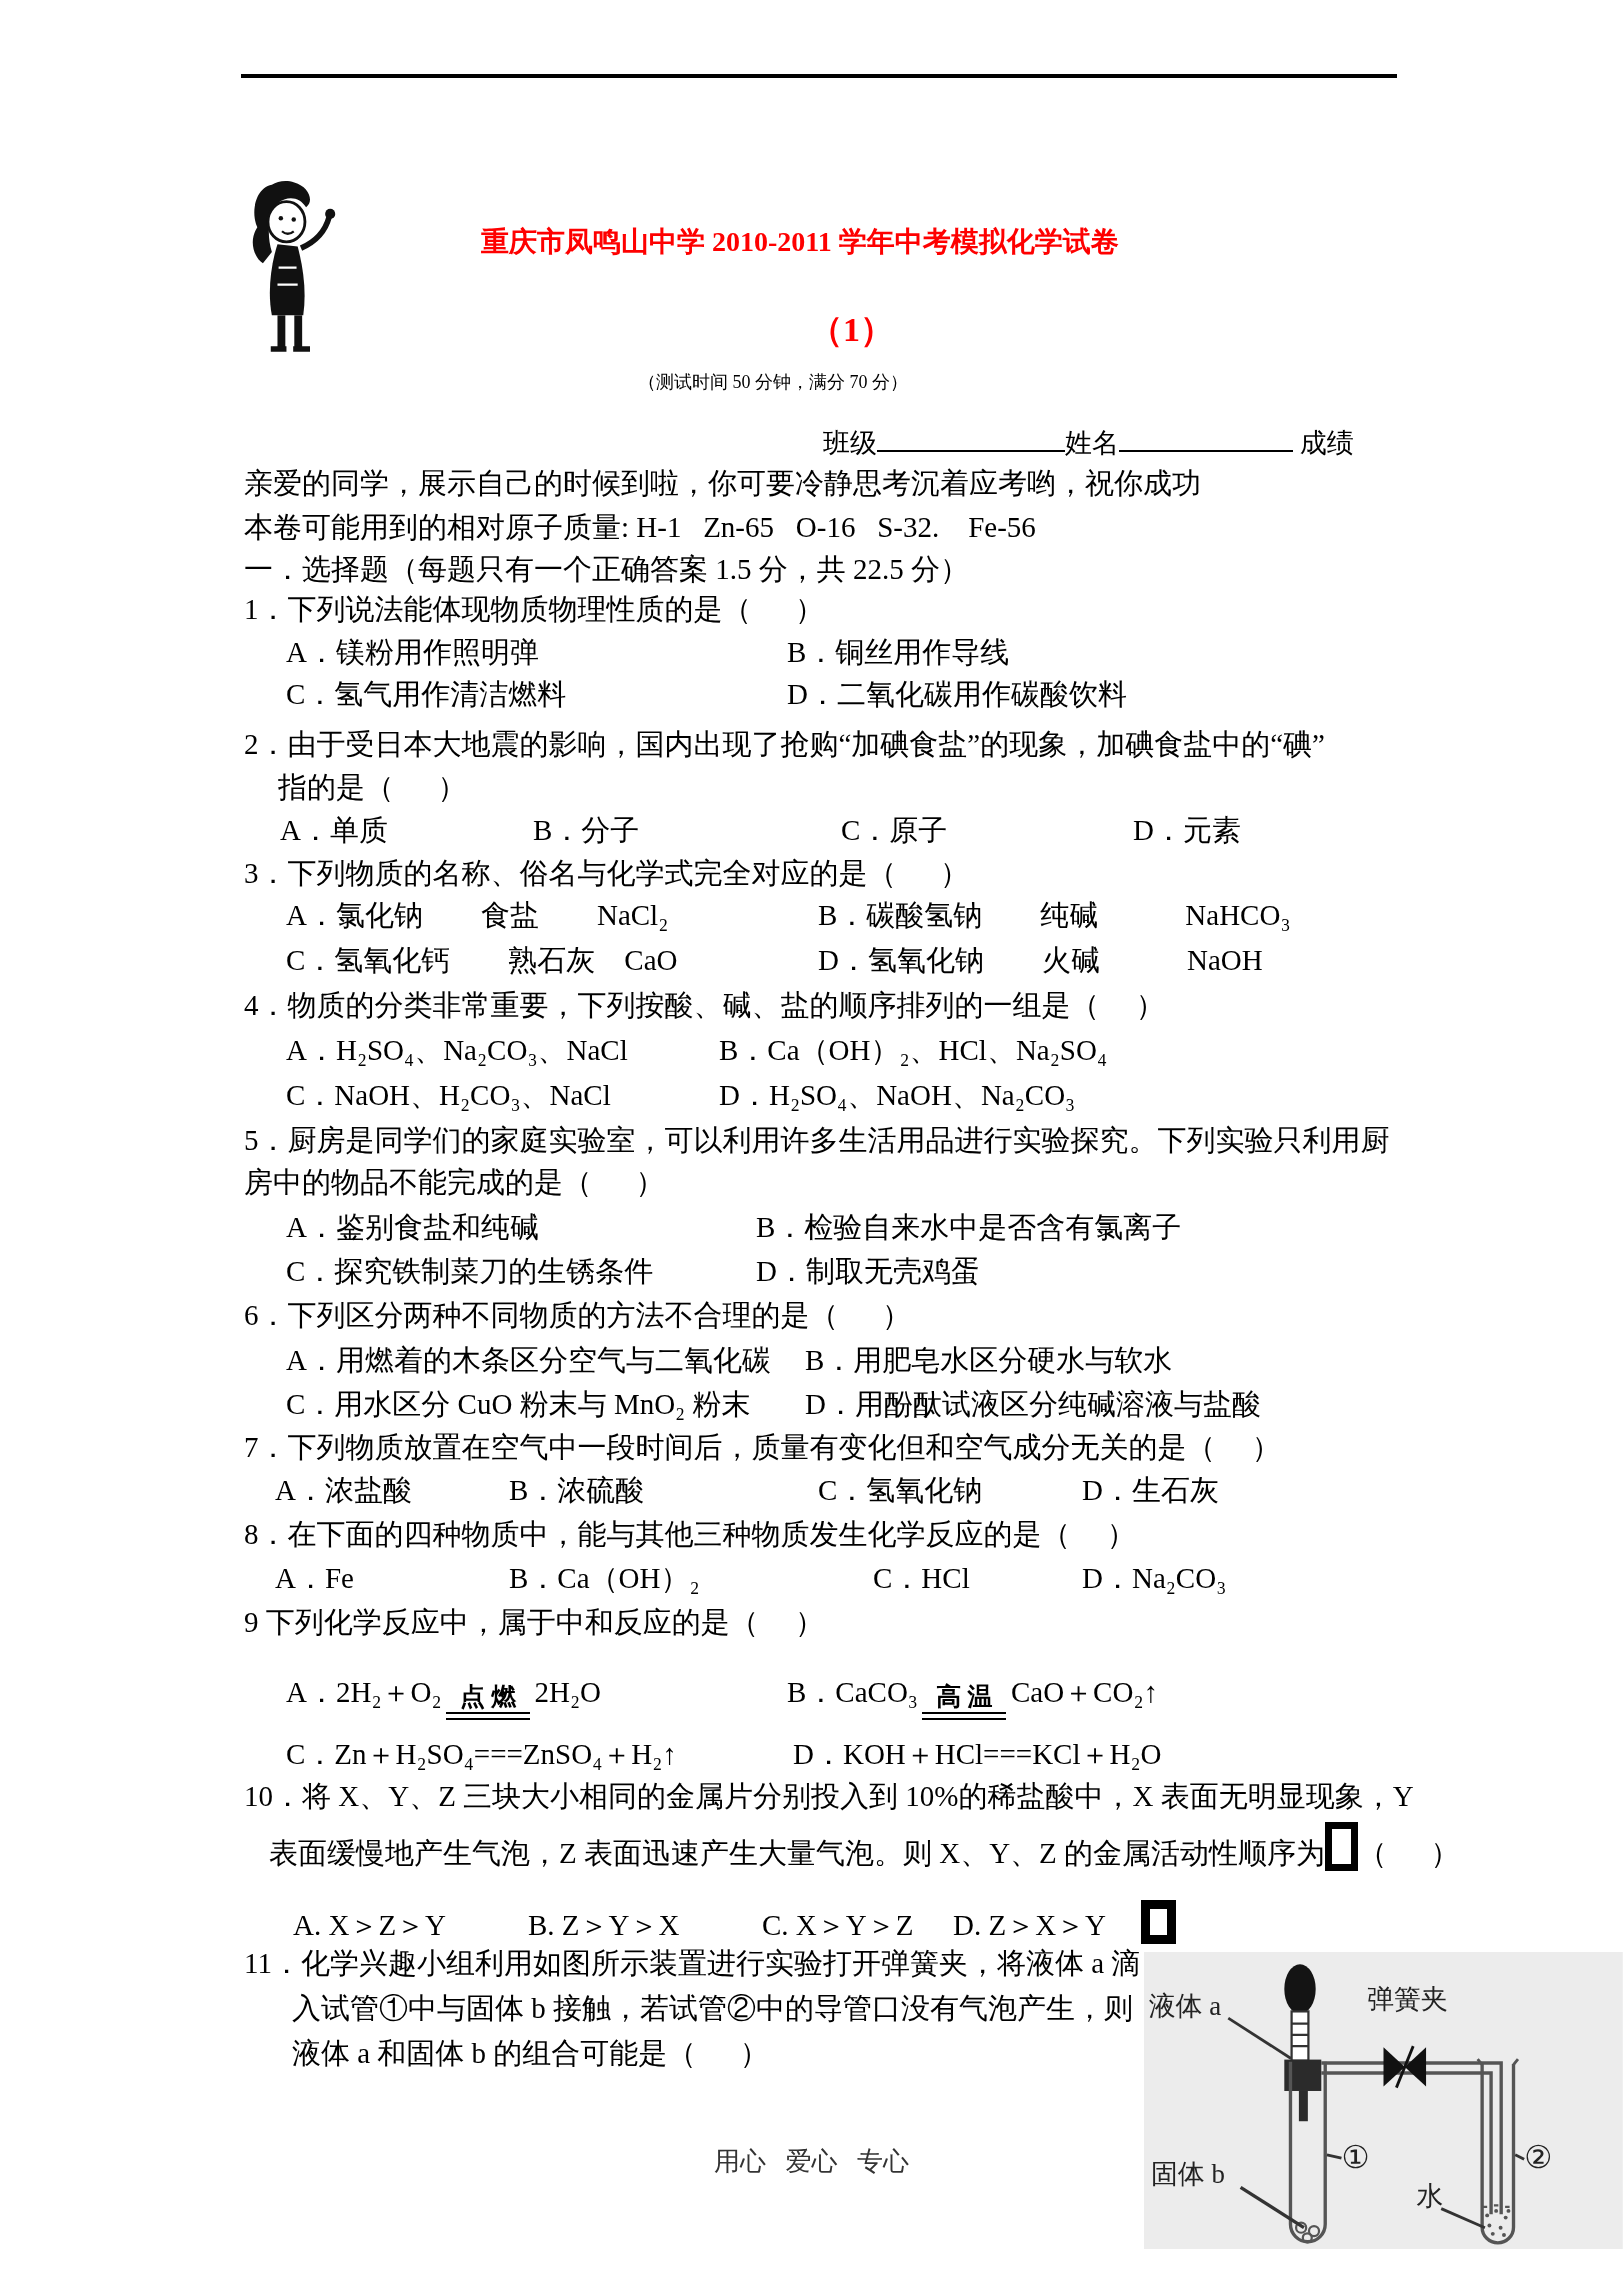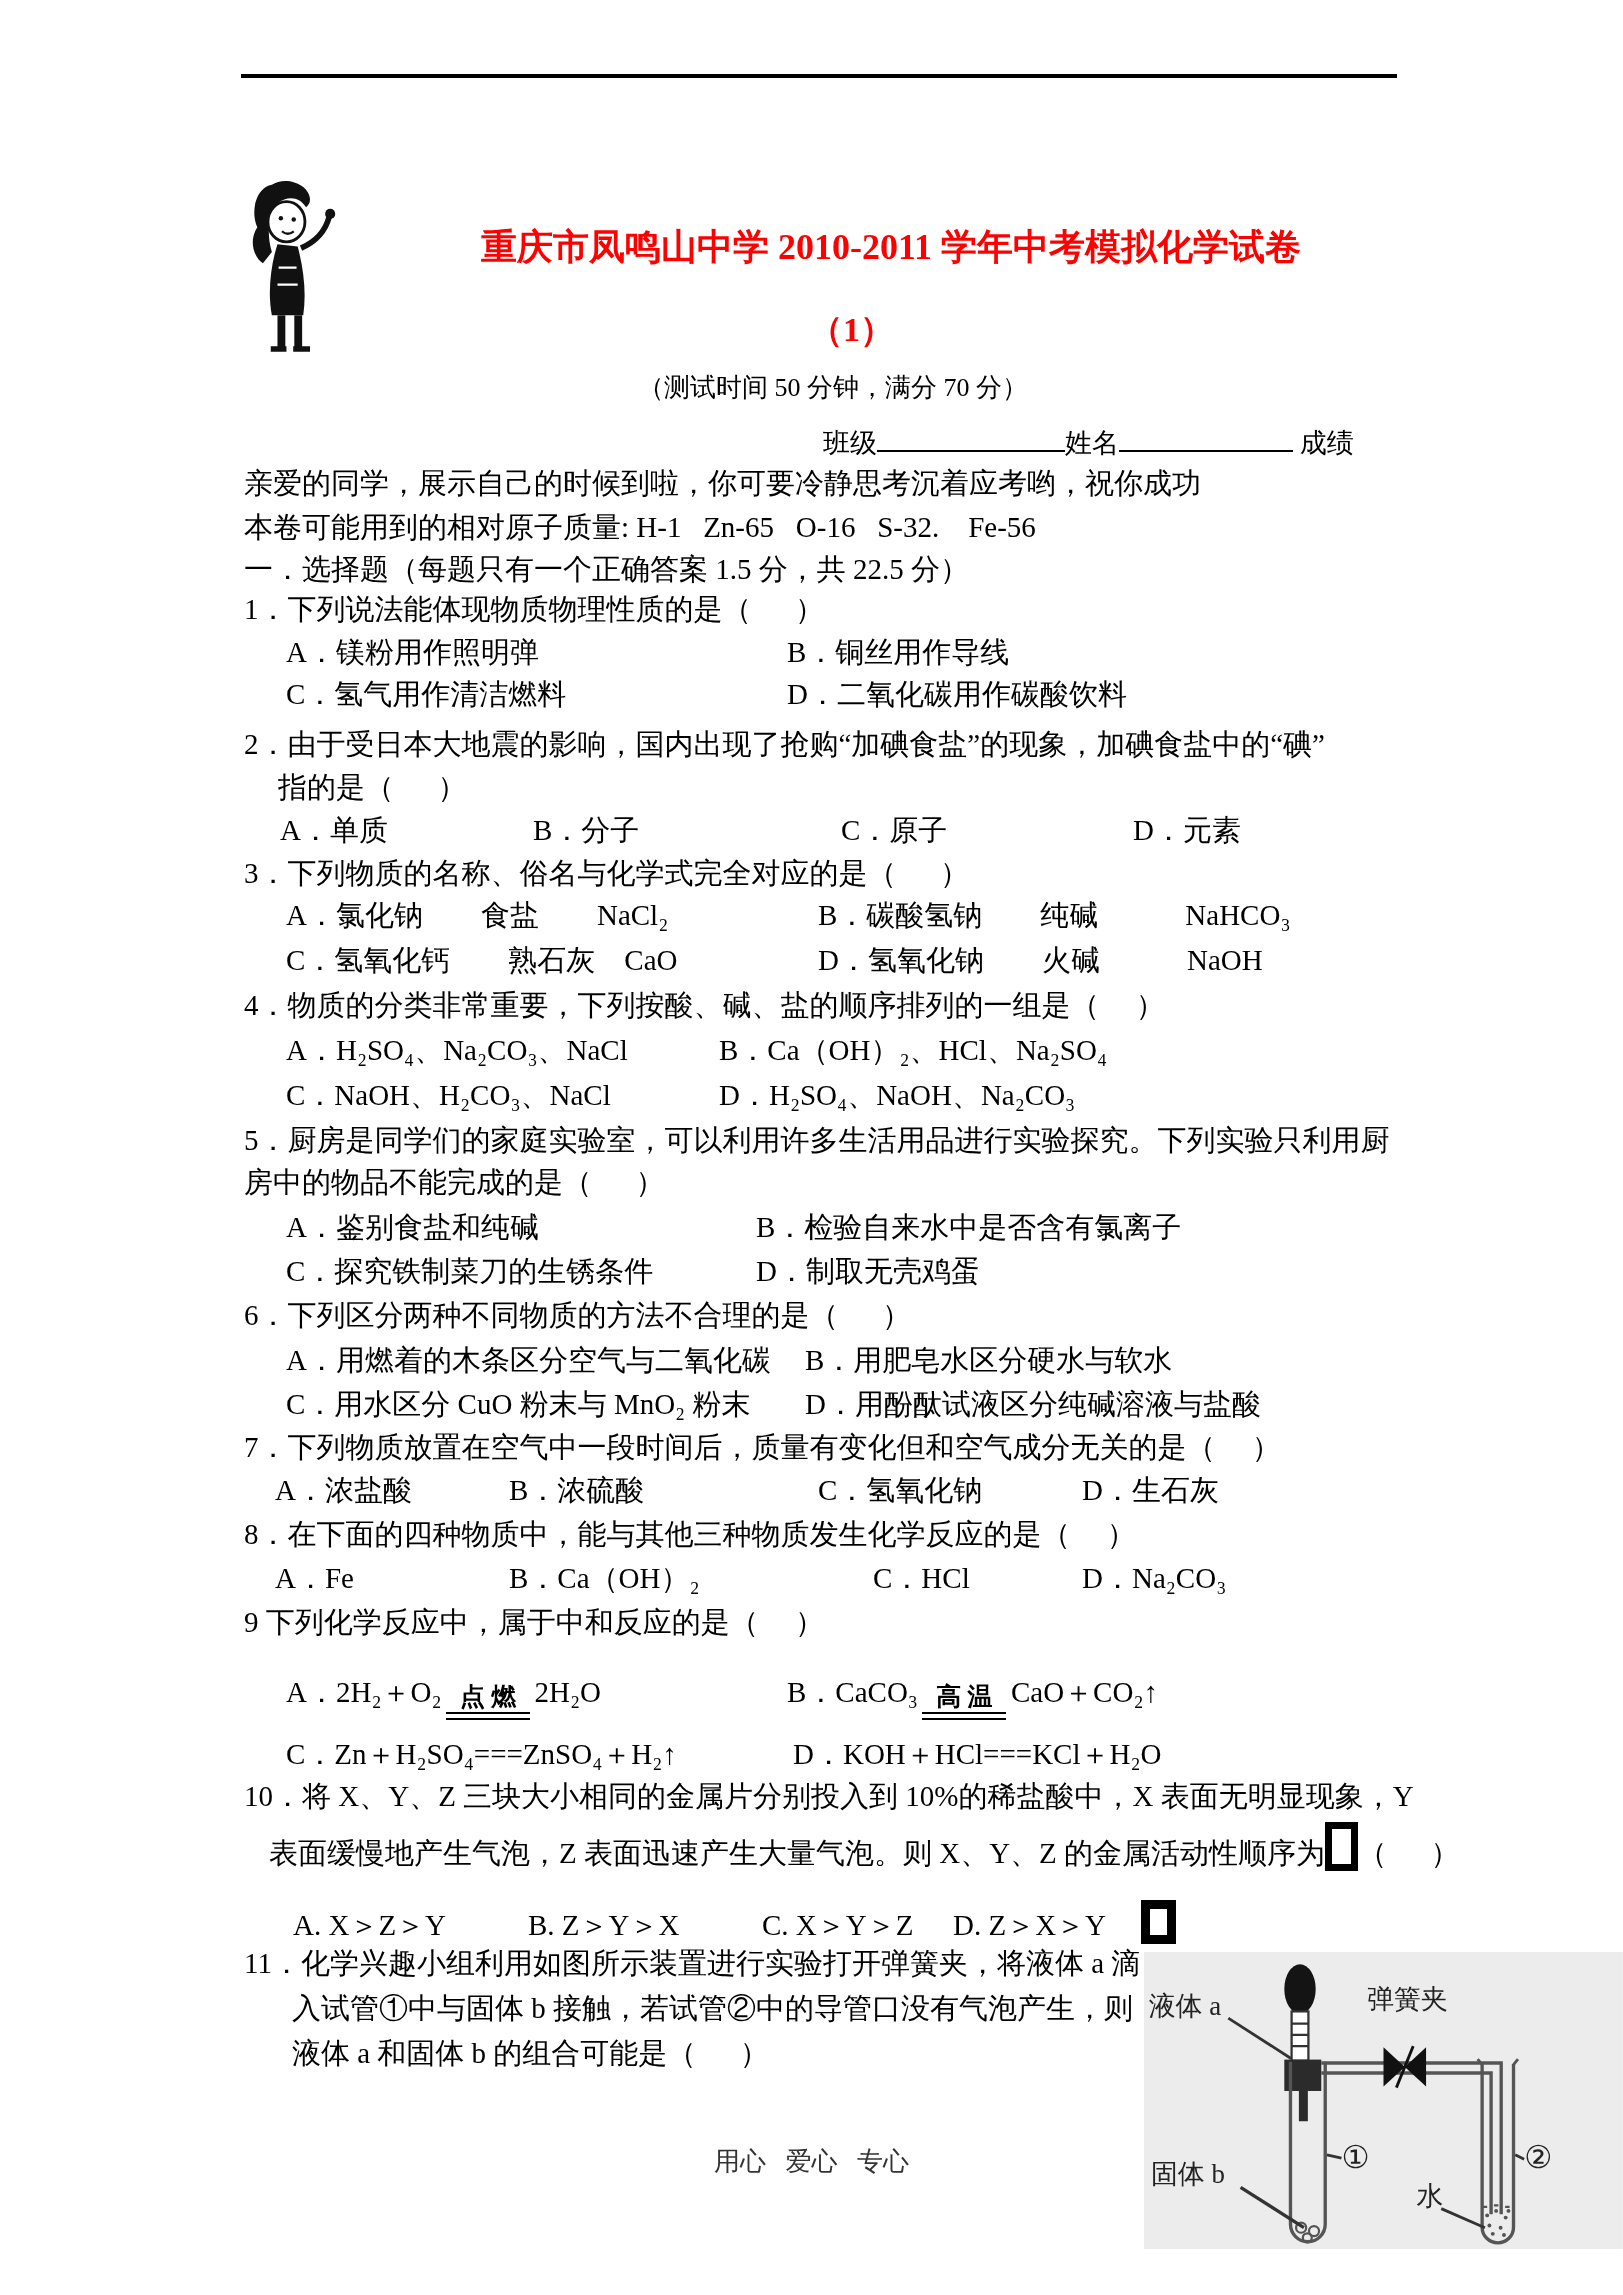--- a/index.html
+++ b/index.html
@@ -10,23 +10,23 @@
     background:#ffffff;
     font-family:"Liberation Serif","DejaVu Serif",serif;
     color:#000;
     overflow:hidden;
   }
   .ln{position:absolute;white-space:pre;font-size:29px;line-height:1.25;color:#000;}
   .ln span{white-space:pre;}
   .opt{position:absolute;top:0;}
   .row{position:absolute;left:0;width:1623px;height:44px;}
   .rule{position:absolute;background:#000;}
-  .title{position:absolute;font-size:36px;font-weight:bold;color:#fe0000;white-space:pre;}
+  .title{position:absolute;font-size:28px;font-weight:bold;color:#fe0000;white-space:pre;}
   .subtitle{position:absolute;font-size:34px;font-weight:bold;color:#fe0000;white-space:pre;}
-  .examinfo{position:absolute;font-size:26px;white-space:pre;}
+  .examinfo{position:absolute;font-size:18px;white-space:pre;}
   .classline{position:absolute;font-size:27px;white-space:pre;}
   .blank{display:inline-block;border-bottom:2.8px solid #000;height:29px;vertical-align:baseline;}
   .blank.b1{width:188px;}
   .blank.b2{width:174px;}
   .tofu{display:inline-block;width:19px;height:35px;border:7.3px solid #000;vertical-align:-7.9px;background:#fff;}
   .tofu2{position:absolute;width:17px;height:26px;border:9px solid #000;background:#fff;}
   .deq{display:inline-block;vertical-align:-3.4px;margin:0 4.5px;}
   .deq .cond{display:block;text-align:center;font-weight:bold;font-size:25px;line-height:1;margin-bottom:2.2px;}
   .deq .dlines{display:block;height:4.5px;border-top:2.8px solid #000;border-bottom:2.8px solid #000;}
   .dl-a{width:84px;}

